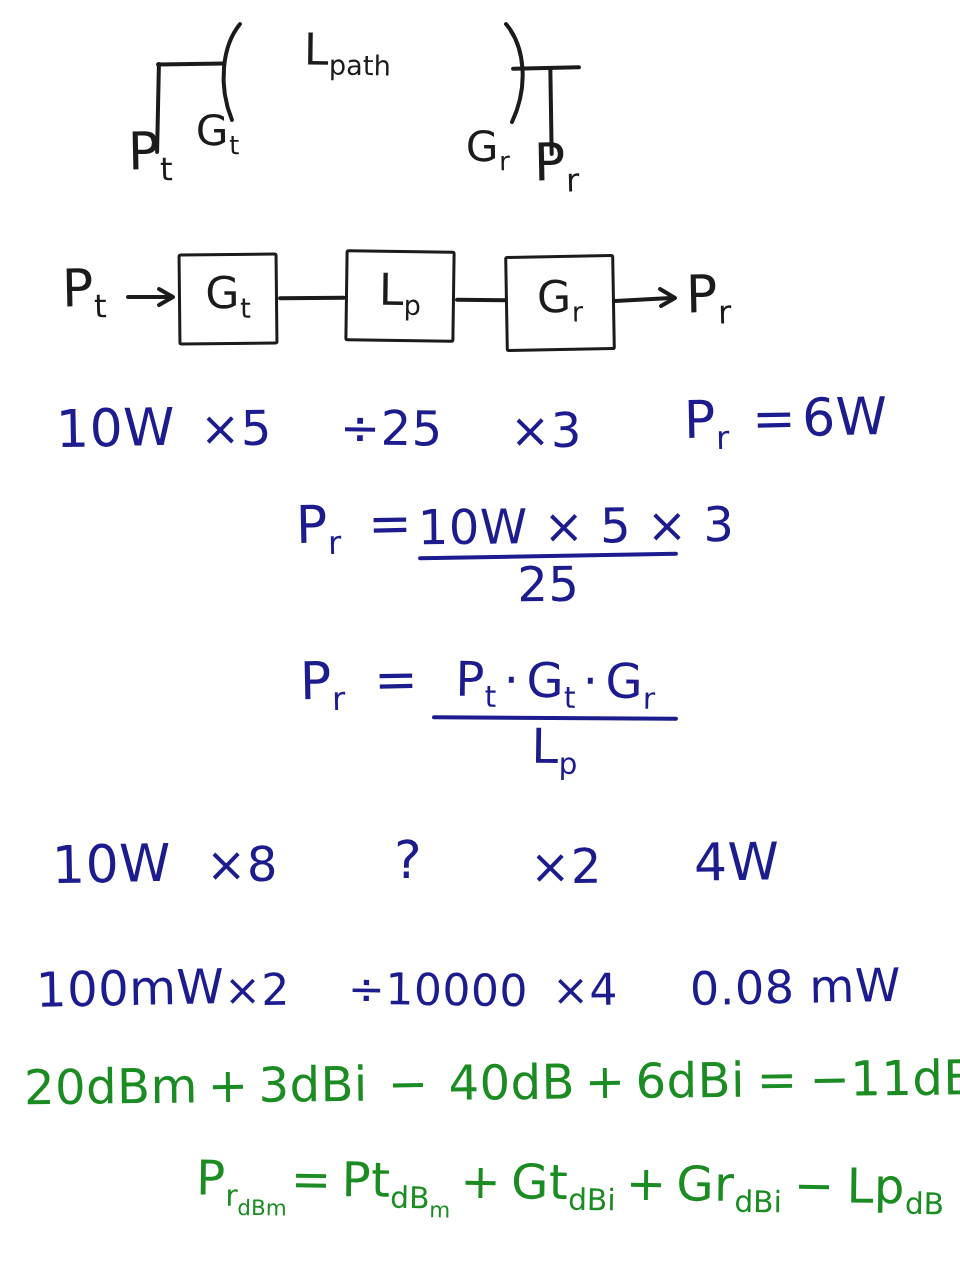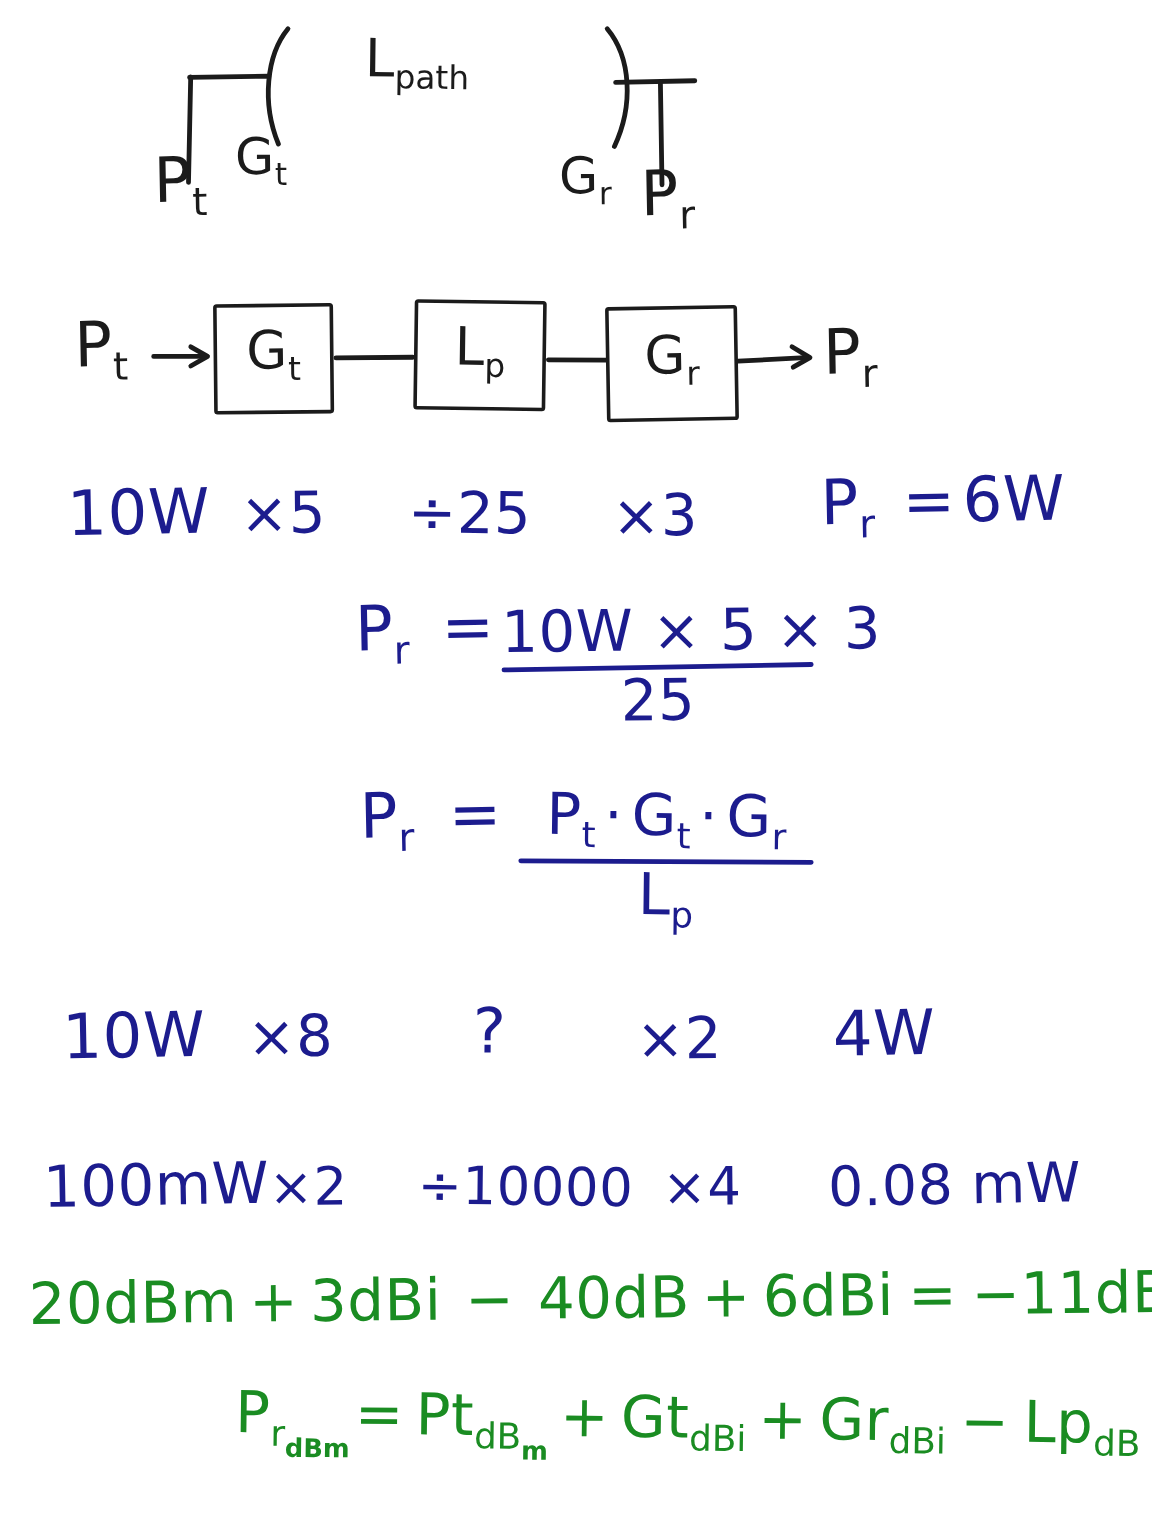--- a/index.html
+++ b/index.html
@@ -43,21 +43,20 @@
 
   
   .sub {
     font-size: 0.62em;
     vertical-align: -0.36em;
     letter-spacing: 0;
   }
   .sub .sub {
     font-size: 0.72em;
     vertical-align: -0.42em;
-    font-weight: bold;
   }
 
   
   .stroke { position: absolute; background: #1b1b1b; }
 
   
   .blk {
     position: absolute;
     border: 3px solid #1b1b1b;
     border-radius: 3px;

